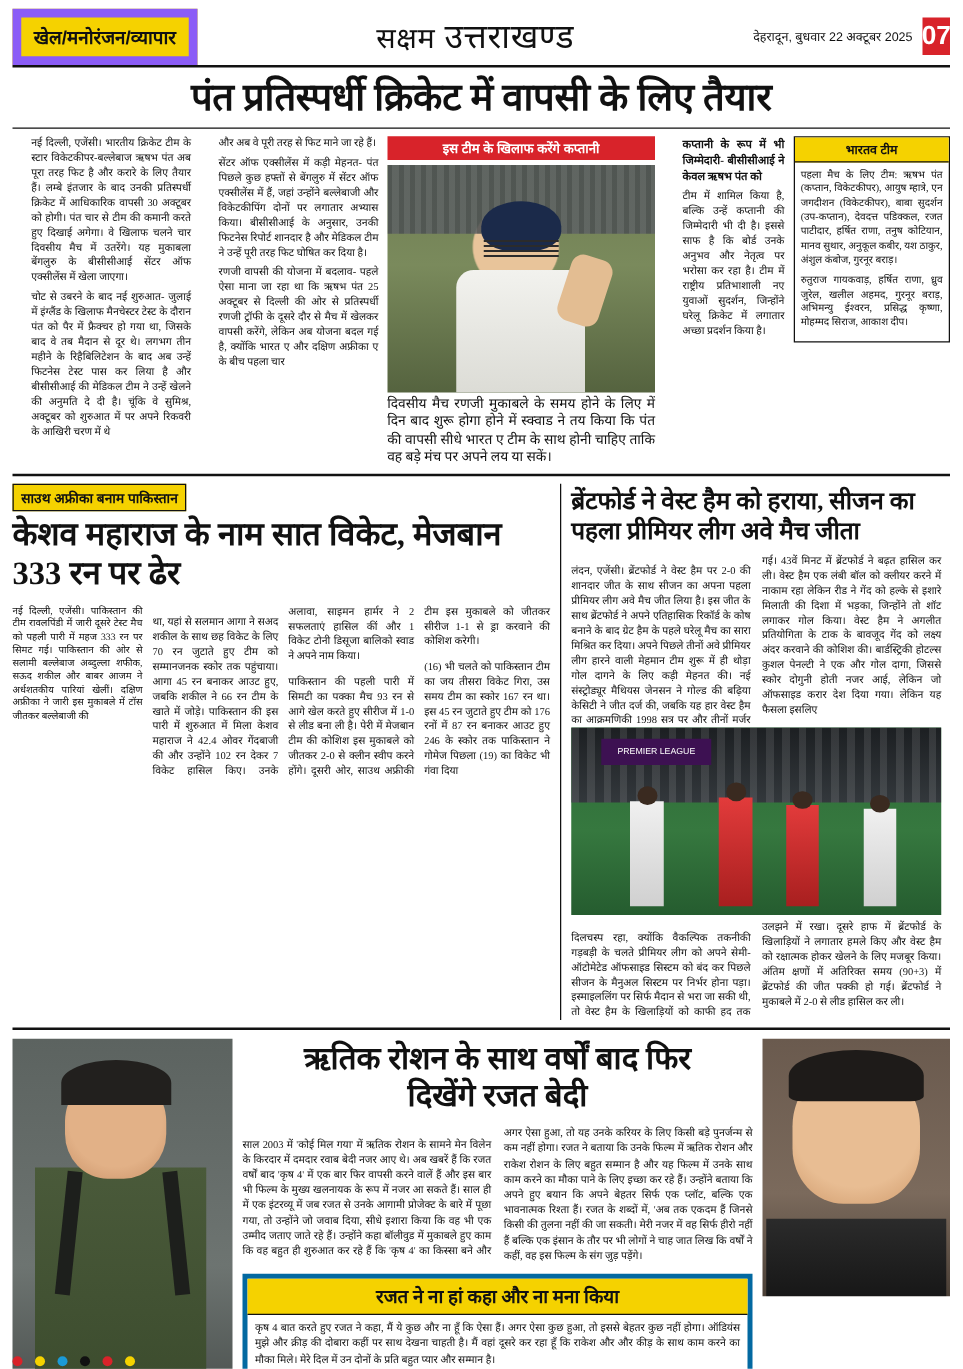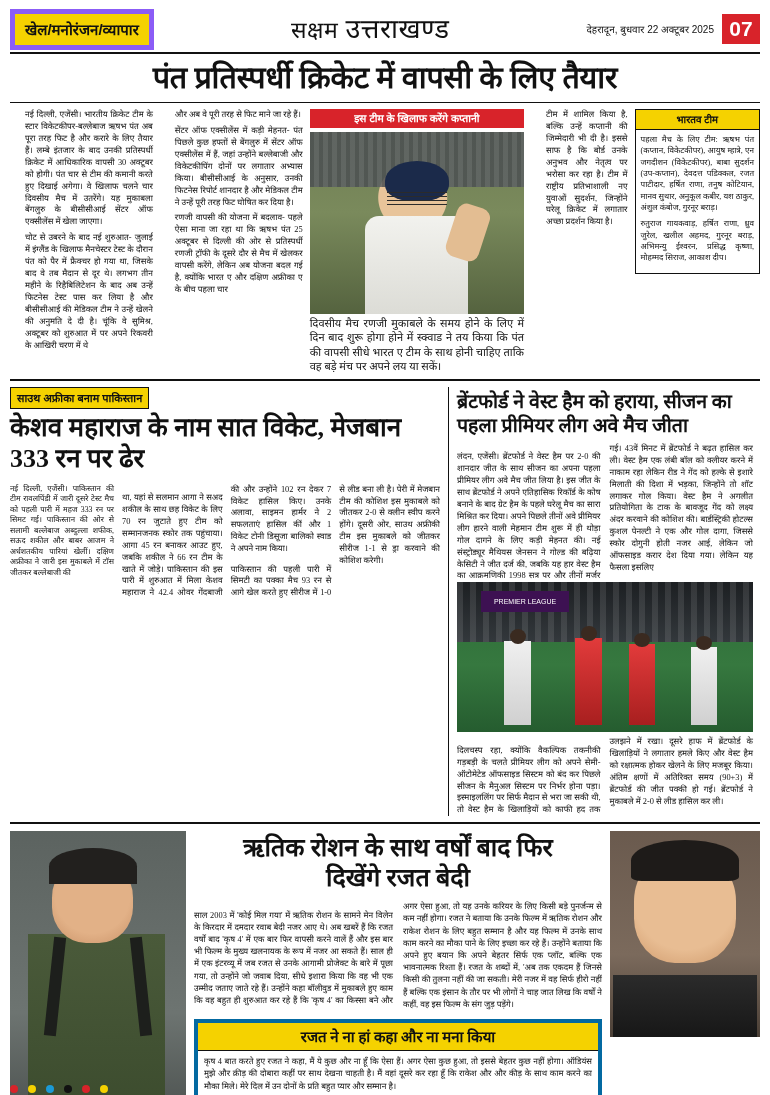--- a/index.html
+++ b/index.html
@@ -19,21 +19,21 @@
 
   
   .masthead {
     display: flex; align-items: center;
     height: 46px;
     border-bottom: 2px solid #111;
     padding-bottom: 2px;
   }
   .section-tag {
     background: #f5d200;
-    border: 5px solid #8b5cf6;
+    border: 7px solid #8b5cf6;
     font-family: "Liberation Sans", sans-serif;
     font-weight: bold;
     font-size: 15px;
     padding: 5px 10px 6px 10px;
     letter-spacing: 0px;
     white-space: nowrap;
   }
   .masthead-center {
     flex: 1;
     text-align: center;
@@ -52,21 +52,21 @@
   }
   .dateline {
     font-size: 10px;
     font-family: "Liberation Sans", sans-serif;
     white-space: nowrap;
   }
   .page-no {
     background: #d8232a; color:#fff;
     font-family: "Liberation Sans", sans-serif;
     font-weight: bold; font-size: 21px;
-    width: 38px; height: 30px;
+    width: 22px; height: 30px;
     display:flex; align-items:center; justify-content:center;
   }
 
   
   .lead-headline {
     font-family: "Liberation Serif", serif;
     font-weight: bold;
     font-size: 30.5px;
     text-align: center;
     line-height: 1.15;
@@ -420,20 +420,21 @@
         <div class="pant-shirt"></div>
         <div class="pant-arm"></div>
         <div class="pant-helmet"></div>
         <div class="pant-grille"></div>
       </div>
       <div class="caption-line">दिवसीय मैच रणजी मुकाबले के समय होने के लिए में दिन बाद शुरू होगा होने में स्क्वाड ने तय किया कि पंत की वापसी सीधे भारत ए टीम के साथ होनी चाहिए ताकि वह बड़े मंच पर अपने लय या सकें।</div>
     </div>
 
     <div class="col lead-col4">
       <div class="bodytext">
+        <p class="subhead">कप्तानी के रूप में भी जिम्मेदारी- बीसीसीआई ने केवल ऋषभ पंत को</p>
         <p>टीम में शामिल किया है, बल्कि उन्हें कप्तानी की जिम्मेदारी भी दी है। इससे साफ है कि बोर्ड उनके अनुभव और नेतृत्व पर भरोसा कर रहा है। टीम में राष्ट्रीय प्रतिभाशाली नए युवाओं सुदर्शन, जिन्होंने घरेलू क्रिकेट में लगातार अच्छा प्रदर्शन किया है।</p>
       </div>
     </div>
 
     <div class="col team-box">
       <div class="team-box-inner">
         <div class="team-box-title">भारतव टीम</div>
         <div class="team-box-body">
           <p>पहला मैच के लिए टीम: ऋषभ पंत (कप्तान, विकेटकीपर), आयुष म्हात्रे, एन जगदीशन (विकेटकीपर), बाबा सुदर्शन (उप-कप्तान), देवदत्त पडिक्कल, रजत पाटीदार, हर्षित राणा, तनुष कोटियान, मानव सुथार, अनुकूल कबीर, यश ठाकुर, अंशुल कंबोज, गुरनूर बराड़।</p>
           <p>रुतुराज गायकवाड़, हर्षित राणा, ध्रुव जुरेल, खलील अहमद, गुरनूर बराड़, अभिमन्यु ईश्वरन, प्रसिद्ध कृष्णा, मोहम्मद सिराज, आकाश दीप।</p>
@@ -446,20 +447,21 @@
 
     <div class="mid-left">
       <div class="strap-yellow">साउथ अफ्रीका बनाम पाकिस्तान</div>
       <div class="head2">केशव महाराज के नाम सात विकेट, मेजबान 333 रन पर ढेर</div>
       <div class="mid-left-bottom">
         <div class="mlb-cap">नई दिल्ली, एजेंसी। पाकिस्तान की टीम रावलपिंडी में जारी दूसरे टेस्ट मैच को पहली पारी में महज 333 रन पर सिमट गई। पाकिस्तान की ओर से सलामी बल्लेबाज अब्दुल्ला शफीक, सऊद शकील और बाबर आजम ने अर्धशतकीय पारियां खेलीं। दक्षिण अफ्रीका ने जारी इस मुकाबले में टॉस जीतकर बल्लेबाजी की</div>
         <div class="mlb-text">
           <div class="threecol">
             <p>था, यहां से सलमान आगा ने सअद शकील के साथ छह विकेट के लिए 70 रन जुटाते हुए टीम को सम्मानजनक स्कोर तक पहुंचाया। आगा 45 रन बनाकर आउट हुए, जबकि शकील ने 66 रन टीम के खाते में जोड़े। पाकिस्तान की इस पारी में शुरुआत में मिला केशव महाराज ने 42.4 ओवर गेंदबाजी की और उन्होंने 102 रन देकर 7 विकेट हासिल किए। उनके अलावा, साइमन हार्मर ने 2 सफलताएं हासिल कीं और 1 विकेट टोनी डिसूजा बालिको स्वाड ने अपने नाम किया।</p>
             <p>पाकिस्तान की पहली पारी में सिमटी का पक्का मैच 93 रन से आगे खेल करते हुए सीरीज में 1-0 से लीड बना ली है। पेरी में मेजबान टीम की कोशिश इस मुकाबले को जीतकर 2-0 से क्लीन स्वीप करने होंगे। दूसरी ओर, साउथ अफ्रीकी टीम इस मुकाबले को जीतकर सीरीज 1-1 से ड्रा करवाने की कोशिश करेगी।</p>
+            <p>(16) भी चलते को पाकिस्तान टीम का जय तीसरा विकेट गिरा, उस समय टीम का स्कोर 167 रन था। इस 45 रन जुटाते हुए टीम को 176 रनों में 87 रन बनाकर आउट हुए 246 के स्कोर तक पाकिस्तान ने गोमेज पिछला (19) का विकेट भी गंवा दिया</p>
           </div>
         </div>
       </div>
     </div>
 
     <div class="vrule"></div>
 
     <div class="mid-right">
       <div class="head3">ब्रेंटफोर्ड ने वेस्ट हैम को हराया, सीजन का पहला प्रीमियर लीग अवे मैच जीता</div>
       <div class="twocol">

